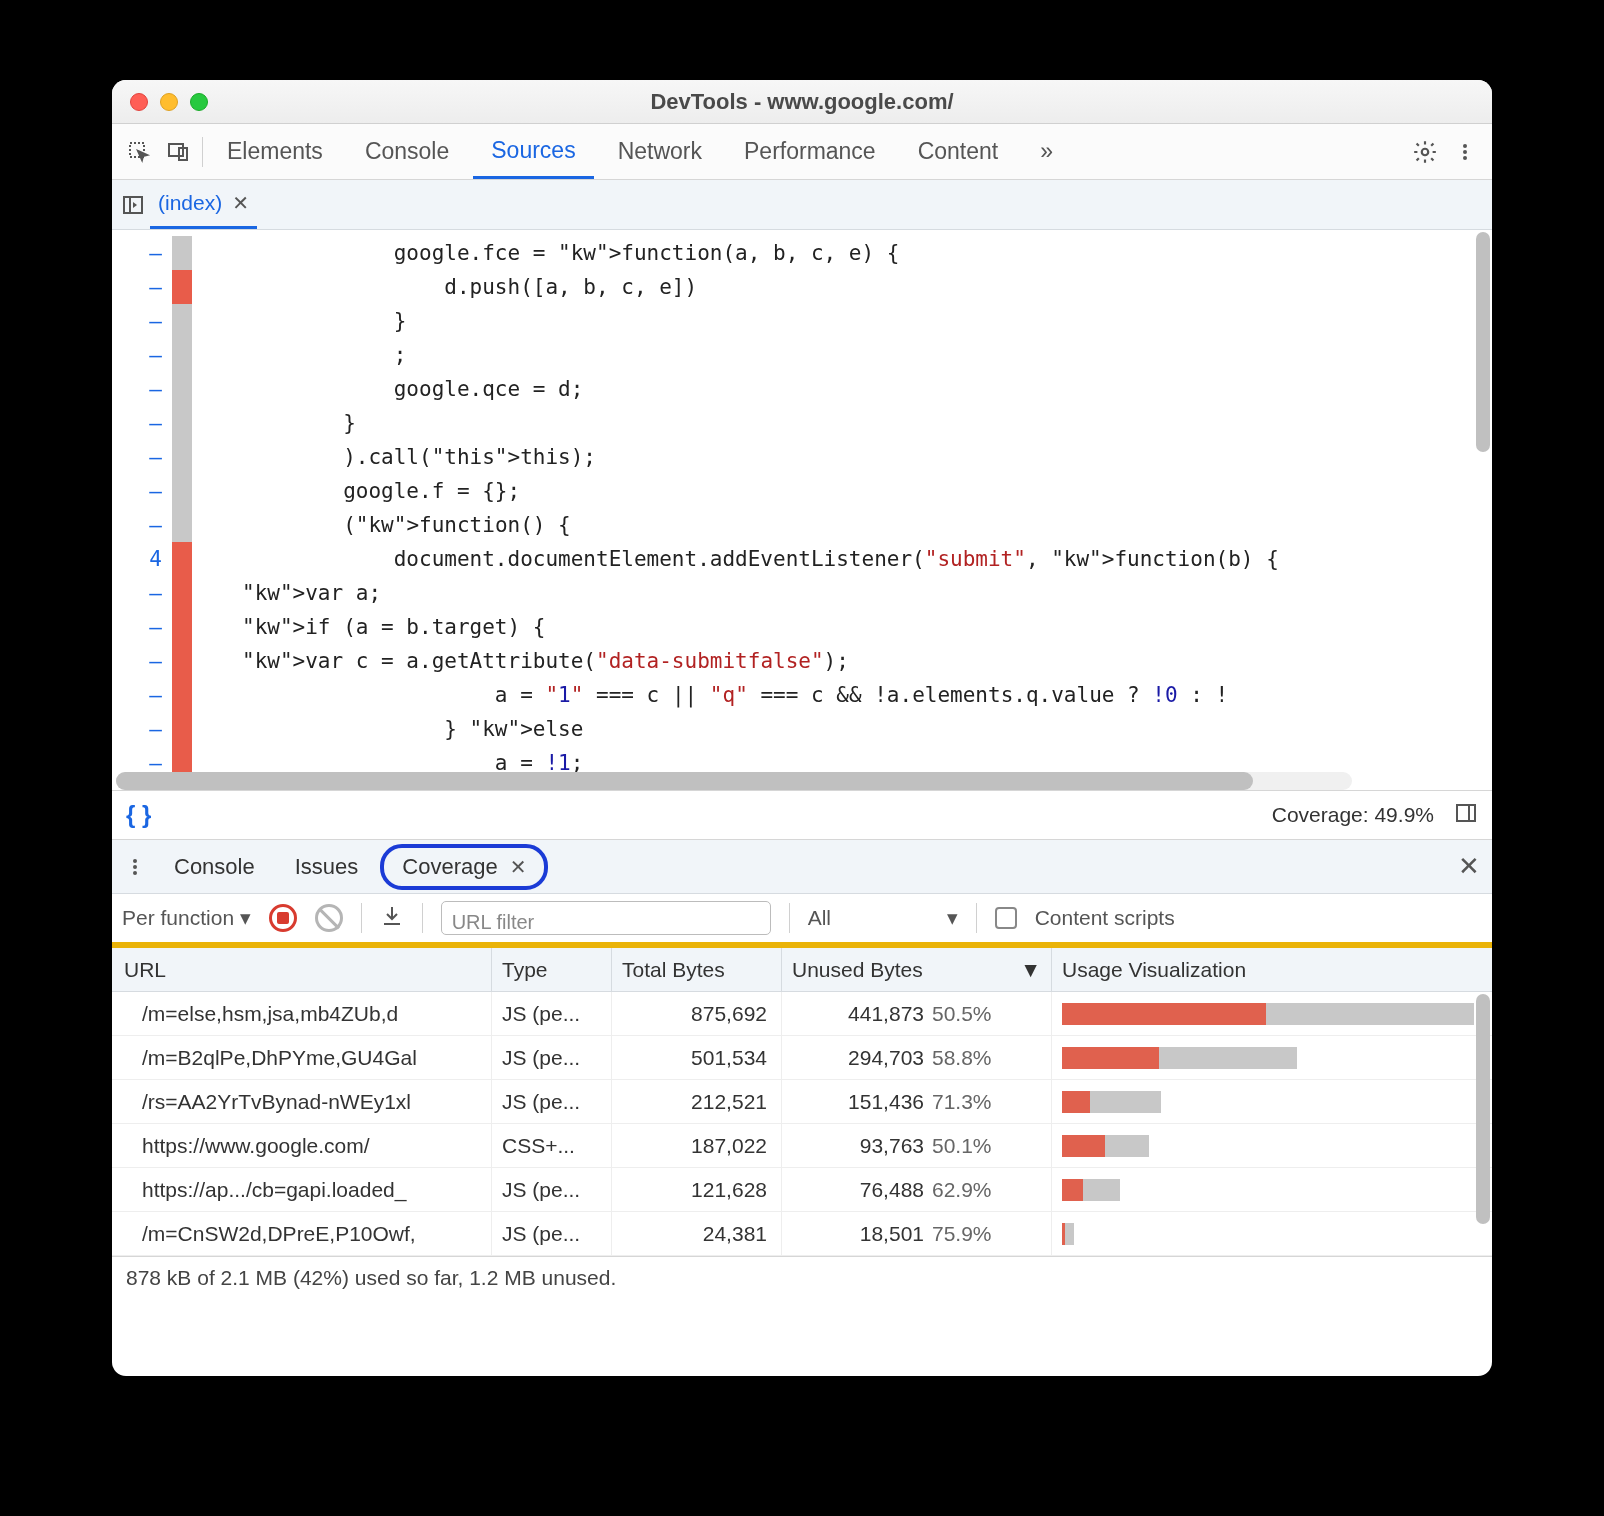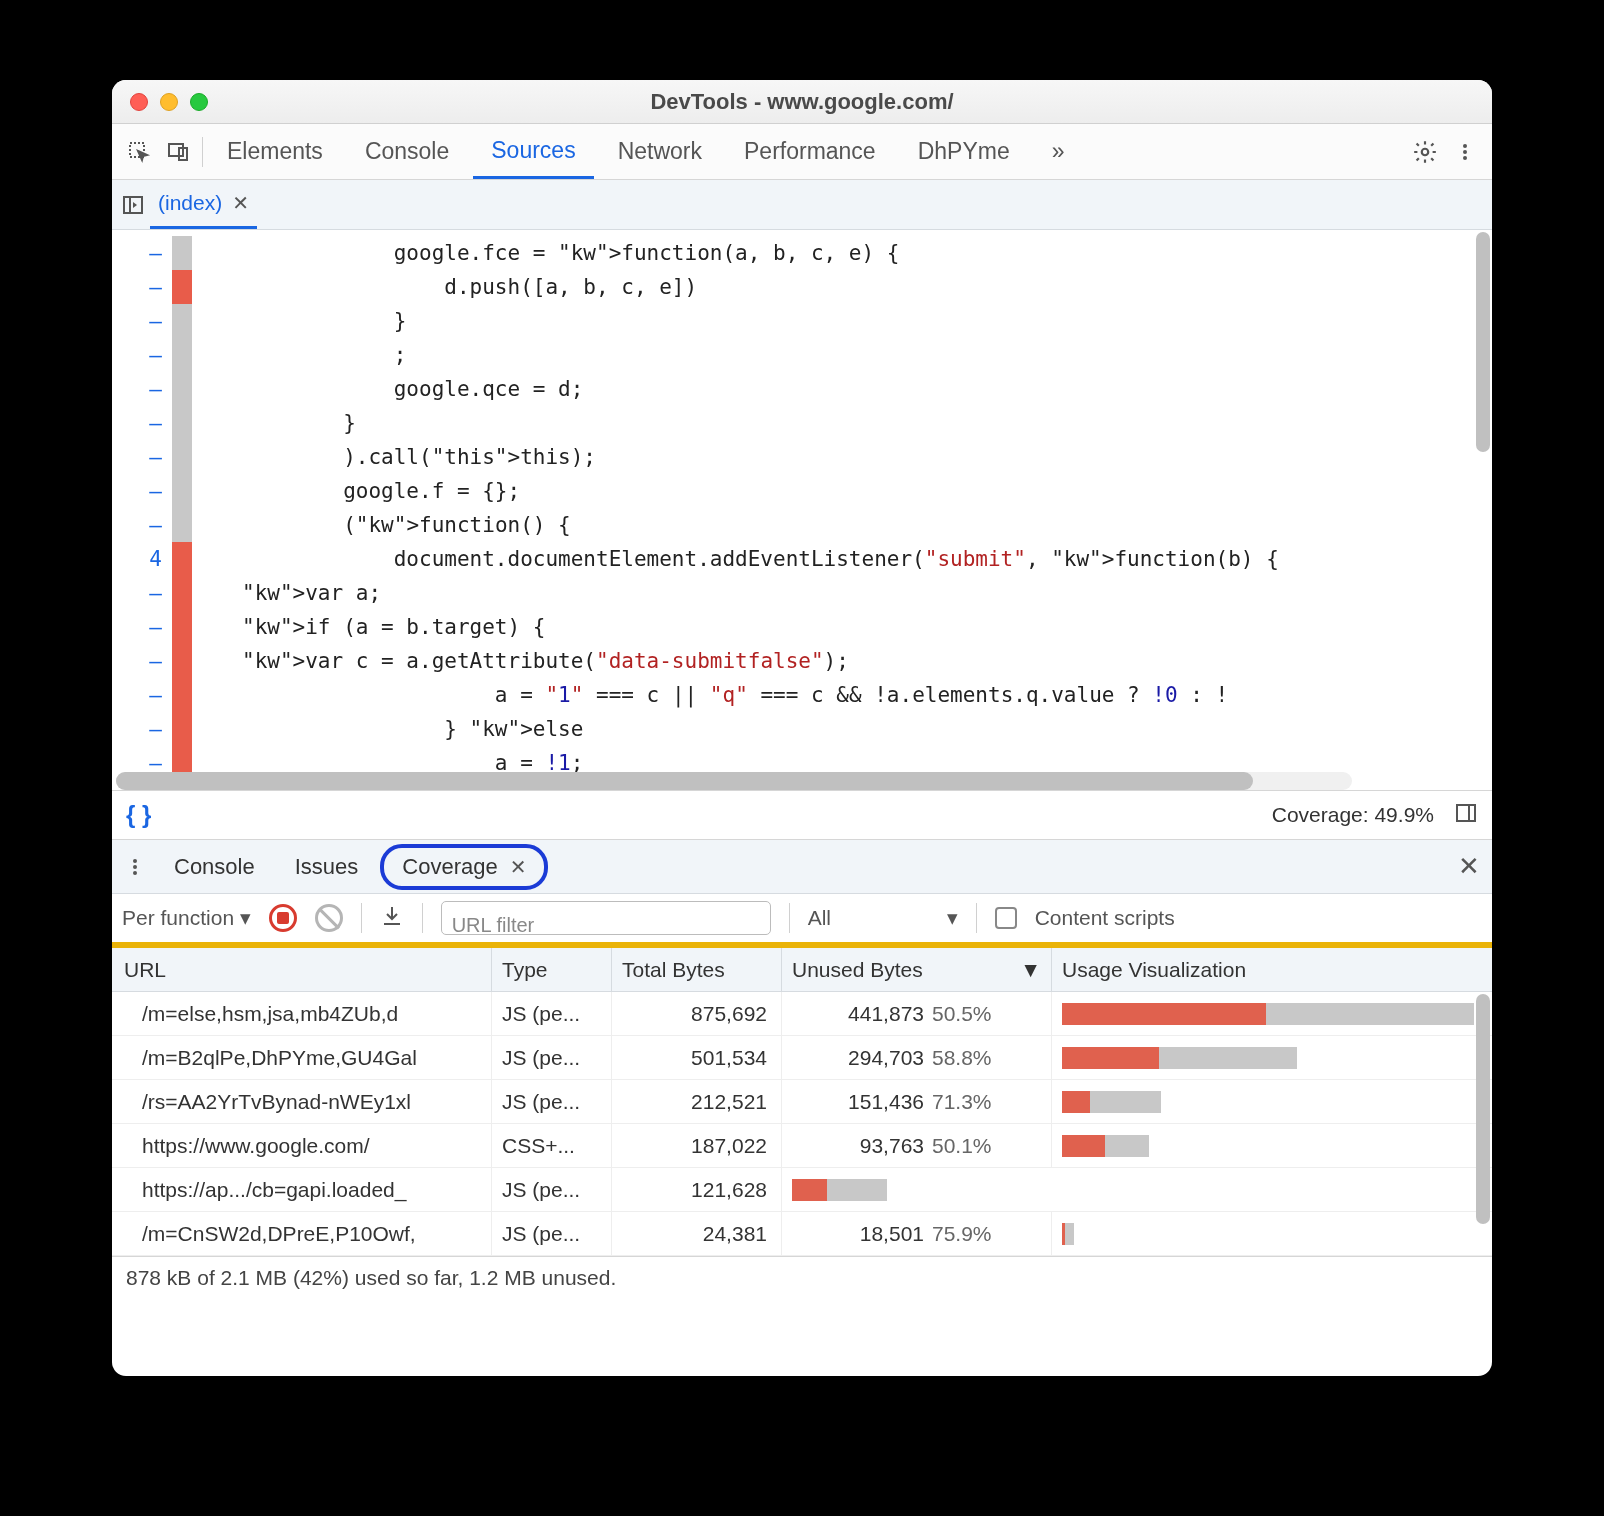--- a/index.html
+++ b/index.html
@@ -110,21 +110,21 @@
   .recbtn { width: 28px; height: 28px; border: 3px solid #d83b2f; border-radius: 50%;
     display: flex; align-items: center; justify-content: center; }
   .recbtn .sq { width: 12px; height: 12px; background: #d83b2f; border-radius: 2px; }
   .noentry { width: 28px; height: 28px; border: 3px solid #b5b5b5; border-radius: 50%;
     position: relative; }
   .noentry::after { content: ""; position: absolute; width: 28px; height: 3px;
     background: #b5b5b5; top: 10px; left: -3px; transform: rotate(45deg); }
   .divider { width: 1px; height: 30px; background: #d0d0d0; }
   .urlfilter {
     width: 330px; height: 34px; border: 1px solid #bcbcbc; border-radius: 5px;
-    padding: 12px 10px; font-size: 20px; color: #888; display: flex; align-items: flex-start;
+    padding: 0 10px; font-size: 20px; color: #888; display: flex; align-items: flex-end;
   }
   .cbx { width: 22px; height: 22px; border: 2px solid #888; border-radius: 4px; }
   .table-head {
     height: 44px; background: #f1f5f9; border-bottom: 1px solid #d6dbe0;
     display: flex; font-size: 21px; color: #333; align-items: center;
   }
   .col-url { flex: 0 0 380px; padding-left: 12px; border-right: 1px solid #d6dbe0; height:100%; display:flex; align-items:center; }
   .col-type { flex: 0 0 120px; padding-left: 10px; border-right: 1px solid #d6dbe0; height:100%; display:flex; align-items:center;}
   .col-total { flex: 0 0 170px; padding-left: 10px; border-right: 1px solid #d6dbe0; height:100%; display:flex; align-items:center;}
   .col-unused { flex: 0 0 270px; padding-left: 10px; border-right: 1px solid #d6dbe0; height:100%; display:flex; align-items:center; gap:6px; justify-content:space-between; padding-right:10px; }
@@ -174,21 +174,21 @@
           <path d="M11 11 L20 15 L16 16 L15 20 Z" fill="#555"></path>
         </svg>
     </div>
     <div class="tbi">
       <svg width="24" height="24" viewBox="0 0 24 24" fill="none" stroke="#555" stroke-width="2">
           <rect x="2" y="4" width="14" height="12"></rect>
           <rect x="12" y="8" width="8" height="12"></rect>
         </svg>
     </div>
     <div class="divider"></div>
-    <div id="mtabs" style="display: contents;"><div class="tab">Elements</div><div class="tab">Console</div><div class="tab active">Sources</div><div class="tab">Network</div><div class="tab">Performance</div><div class="tab">DhPYme</div></div>
+    <div id="mtabs" style="display: contents;"><div class="tab">Elements</div><div class="tab">Console</div><div class="tab active">Sources</div><div class="tab">Network</div><div class="tab">Performance</div><div class="tab">Content</div></div>
     <div class="tab">»</div>
     <div class="spacer"></div>
     <div class="tbi">
       <svg width="26" height="26" viewBox="0 0 24 24" fill="none" stroke="#555" stroke-width="2">
           <circle cx="12" cy="12" r="3"></circle>
           <path d="M12 2v3M12 19v3M4.2 4.2l2.1 2.1M17.7 17.7l2.1 2.1M2 12h3M19 12h3M4.2 19.8l2.1-2.1M17.7 6.3l2.1-2.1"></path>
         </svg>
     </div>
     <div class="tbi">
       <svg width="20" height="20" viewBox="0 0 20 20" fill="#555">
@@ -431,20 +431,24 @@
     <div class="c-viz">
             <div class="bar" style="width:21%">
               <div class="used" style="width:49.9%"></div>
             </div>
           </div>
   </div>
         <div class="trow">
     <div class="c-url">https://ap.../cb=gapi.loaded_</div>
     <div class="c-type">JS (pe...</div>
     <div class="c-total">121,628</div>
+    <div class="c-unused">
+            <span class="ub">76,488</span>
+            <span class="up">62.9%</span>
+          </div>
     <div class="c-viz">
             <div class="bar" style="width:14%">
               <div class="used" style="width:37.1%"></div>
             </div>
           </div>
   </div>
         <div class="trow">
     <div class="c-url">/m=CnSW2d,DPreE,P10Owf,</div>
     <div class="c-type">JS (pe...</div>
     <div class="c-total">24,381</div>

